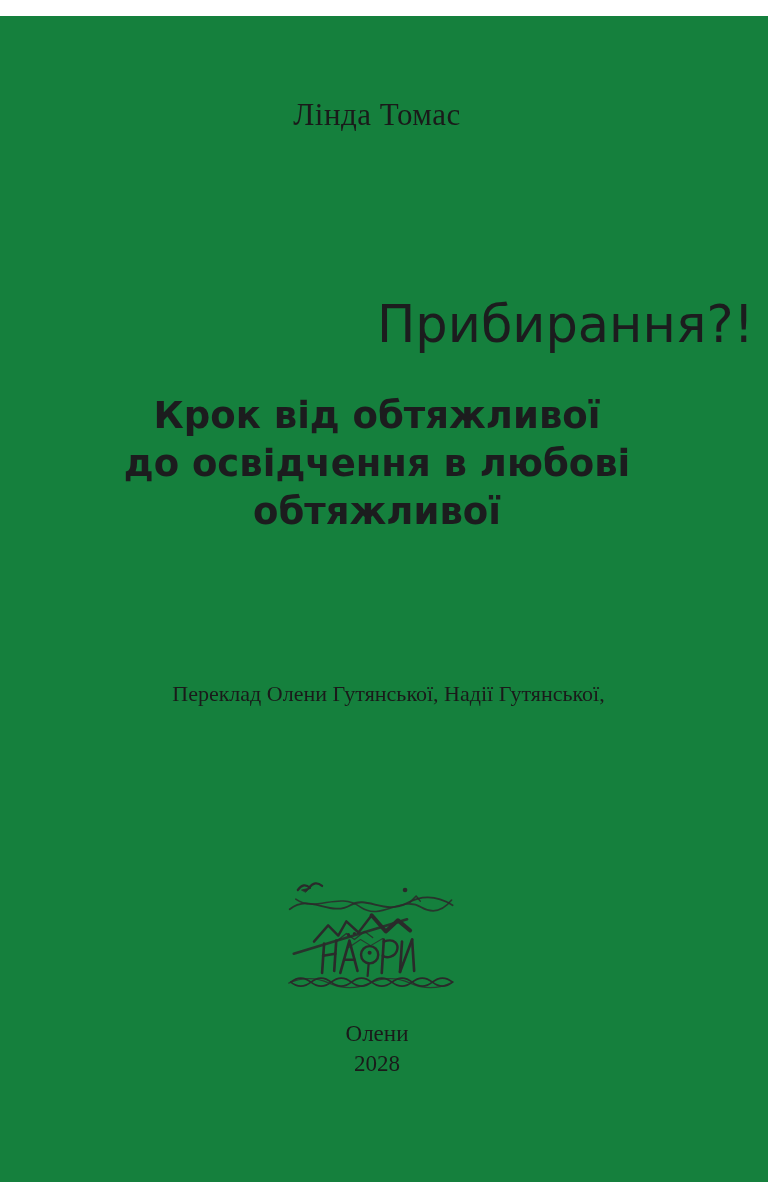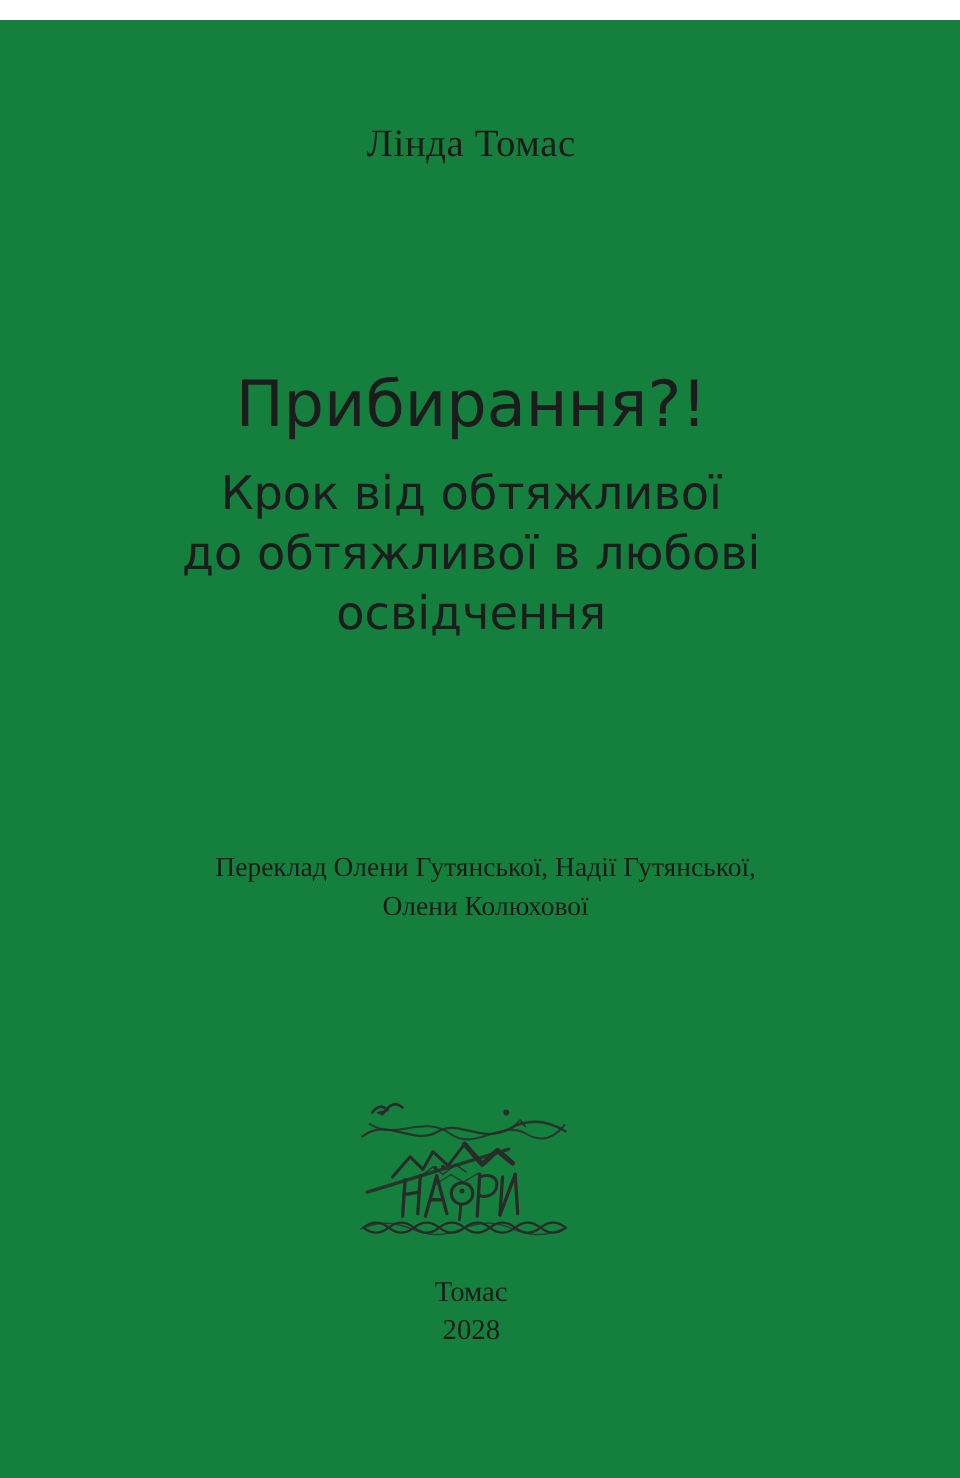--- a/index.html
+++ b/index.html
@@ -30,27 +30,28 @@
     color: #1a1a1a;
     letter-spacing: 0.5px;
   }
   .title {
     top: 280px;
     font-family: "DejaVu Sans", "Liberation Sans", sans-serif;
     font-size: 51px;
     line-height: 58px;
     font-weight: 400;
     color: #1c1c1e;
+    text-align: right;
   }
   .subtitle {
-    top: 355px;
+    top: 376px;
     font-family: "DejaVu Sans", "Liberation Sans", sans-serif;
     font-size: 37px;
     line-height: 48px;
-    font-weight: 400;
+    font-weight: 700;
     color: #1c1c1e;
   }
   .subtitle .line { display: block; }
   .credits {
     top: 662px;
     font-family: "Liberation Serif", "DejaVu Serif", serif;
     font-size: 22px;
     line-height: 31px;
     color: #1a1a1a;
   }
@@ -77,27 +78,26 @@
 <body>
 
 <div class="page">
 
   <div class="centered author">Лінда Томас</div>
 
   <div class="centered title">Прибирання?!</div>
 
   <div class="centered subtitle">
     <span class="line">Крок від обтяжливої</span>
-    <span class="line">до обтяжливої в любові</span>
-    <span class="line">освідчення</span>
+    <span class="line">до освідчення в любові</span>
+    <span class="line">обтяжливої</span>
   </div>
 
   <div class="centered credits">
     <span class="line">Переклад Олени Гутянської, Надії Гутянської,</span>
-    <span class="line">Олени Колюхової</span>
   </div>
 
   <div class="logo-wrap">
 
     <svg viewBox="0 0 170 112" fill="none" xmlns="http://www.w3.org/2000/svg">
       <g stroke="#2a2a2a" stroke-linecap="round" stroke-linejoin="round" fill="none">
 
         <g>
           <path d="M10,13 Q16,5 22,11" stroke-width="2.2"></path>
           <path d="M21,11 Q27,3 34,9" stroke-width="2.2"></path>
@@ -137,17 +137,17 @@
         <g>
           <path d="M3,104 Q13,96 23,104 T43,104 T63,104 T83,104 T103,104 T123,104 T143,104 T163,104" stroke-width="1.7"></path>
           <path d="M3,104 Q13,112 23,104 T43,104 T63,104 T83,104 T103,104 T123,104 T143,104 T163,104" stroke-width="1.7"></path>
           <path d="M1,105 Q21,96 41,105 T81,105 T121,105 T161,105" stroke-width="1.2" opacity="0.8"></path>
         </g>
       </g>
     </svg>
   </div>
 
   <div class="centered imprint">
-    <span class="line">Томас</span>
+    <span class="line">Олени</span>
     <span class="line">2028</span>
   </div>
 
 </div>
 
 </body></html>

